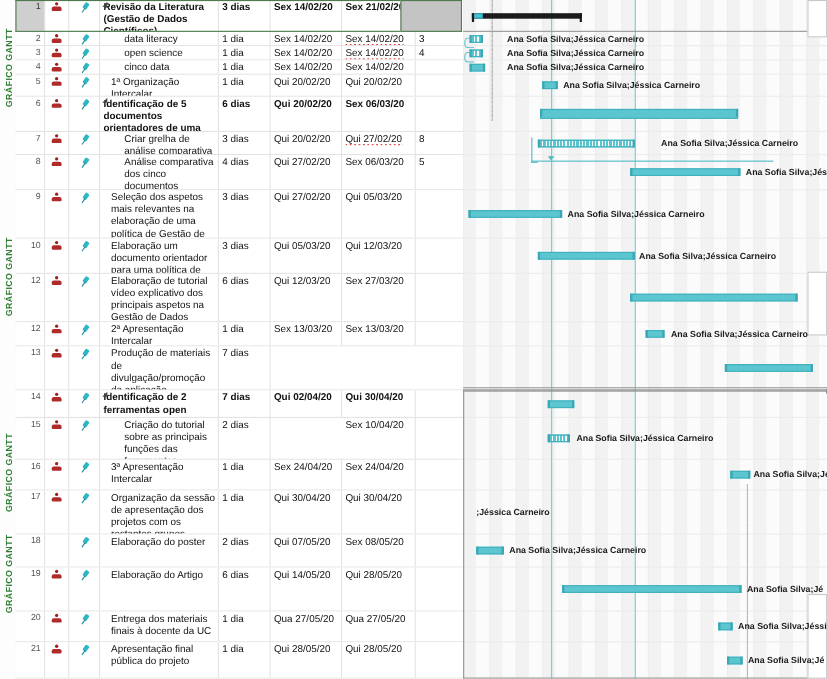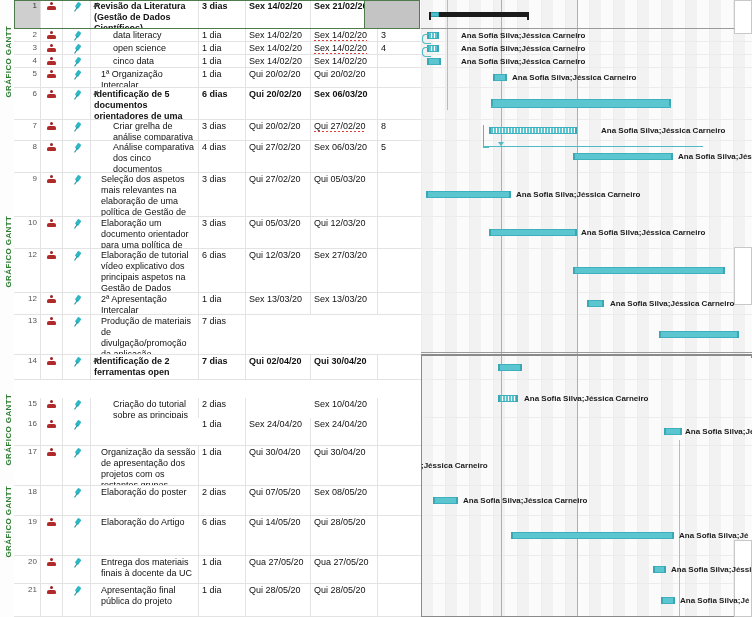--- a/index.html
+++ b/index.html
@@ -381,21 +381,21 @@
             <i></i>
             <b></b>
           </span>
         </div>
         <div class="cell c-name  summary"><span class="expander">◢</span><span>Identificação de 2 ferramentas open source da temática</span></div>
         <div class="cell c-dur summary">7 dias</div>
         <div class="cell c-start summary">Qui 02/04/20</div>
         <div class="cell c-end summary"><span class="">Qui 30/04/20</span></div>
         <div class="cell c-pred"></div>
       </div>
-      <div class="row" style="top: 380px; height: 38px; margin-top: 18px;">
+      <div class="row" style="top: 380px; height: 38px;">
         <div class="cell c-id">15</div>
         <div class="cell c-ind">
           <span class="ico-person">
             <i></i>
             <b></b>
           </span>
         </div>
         <div class="cell c-pin">
           <span class="ico-pin">
             <i></i>
@@ -414,20 +414,21 @@
             <i></i>
             <b></b>
           </span>
         </div>
         <div class="cell c-pin">
           <span class="ico-pin">
             <i></i>
             <b></b>
           </span>
         </div>
+        <div class="cell c-name lvl1 "><span>3ª Apresentação Intercalar</span></div>
         <div class="cell c-dur ">1 dia</div>
         <div class="cell c-start ">Sex 24/04/20</div>
         <div class="cell c-end "><span class="">Sex 24/04/20</span></div>
         <div class="cell c-pred"></div>
       </div>
       <div class="row" style="top: 446px; height: 40px;">
         <div class="cell c-id">17</div>
         <div class="cell c-ind">
           <span class="ico-person">
             <i></i>
@@ -633,21 +634,21 @@
         <div class="blabel" style="left: 160px; top: 229px;">Ana Sofia Silva;Jéssica Carneiro</div>
         <div class="bar cap" style="left: 152px; top: 267px; width: 152px;"></div>
         <div class="bar cap" style="left: 166px; top: 300px; width: 17px;"></div>
         <div class="blabel" style="left: 189px; top: 300px;">Ana Sofia Silva;Jéssica Carneiro</div>
         <div class="bar cap" style="left: 238px; top: 331px; width: 80px;"></div>
         <div class="bar cap" style="left: 77px; top: 364px; width: 24px;"></div>
         <div class="bar cap hatch" style="left: 77px; top: 395px; width: 20px;"></div>
         <div class="blabel" style="left: 103px; top: 395px;">Ana Sofia Silva;Jéssica Carneiro</div>
         <div class="bar cap" style="left: 243px; top: 428px; width: 18px;"></div>
         <div class="blabel" style="left: 264px; top: 428px;">Ana Sofia Silva;Jé</div>
-        <div class="blabel" style="left: 0px; top: 462px;">;Jéssica Carneiro</div>
+        <div class="blabel" style="left: 0px; top: 462px; padding-left: 12px;">;Jéssica Carneiro</div>
         <div class="bar cap" style="left: 12px; top: 497px; width: 25px;"></div>
         <div class="blabel" style="left: 42px; top: 497px;">Ana Sofia Silva;Jéssica Carneiro</div>
         <div class="bar cap" style="left: 90px; top: 532px; width: 163px;"></div>
         <div class="blabel" style="left: 258px; top: 532px;">Ana Sofia Silva;Jé</div>
         <div class="bar cap" style="left: 232px; top: 566px; width: 13px;"></div>
         <div class="blabel" style="left: 250px; top: 566px;">Ana Sofia Silva;Jéssi</div>
         <div class="bar cap" style="left: 240px; top: 597px; width: 14px;"></div>
         <div class="blabel" style="left: 259px; top: 597px;">Ana Sofia Silva;Jé</div>
       </div>
 

